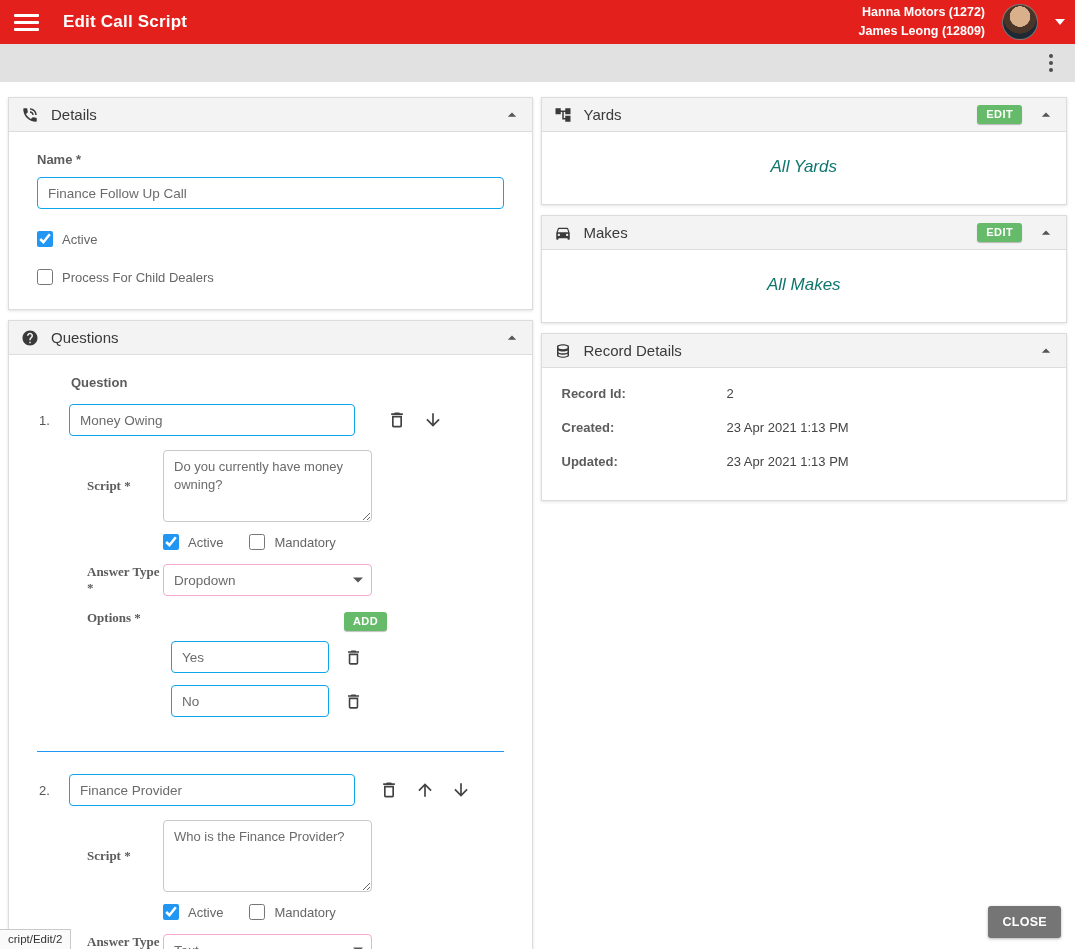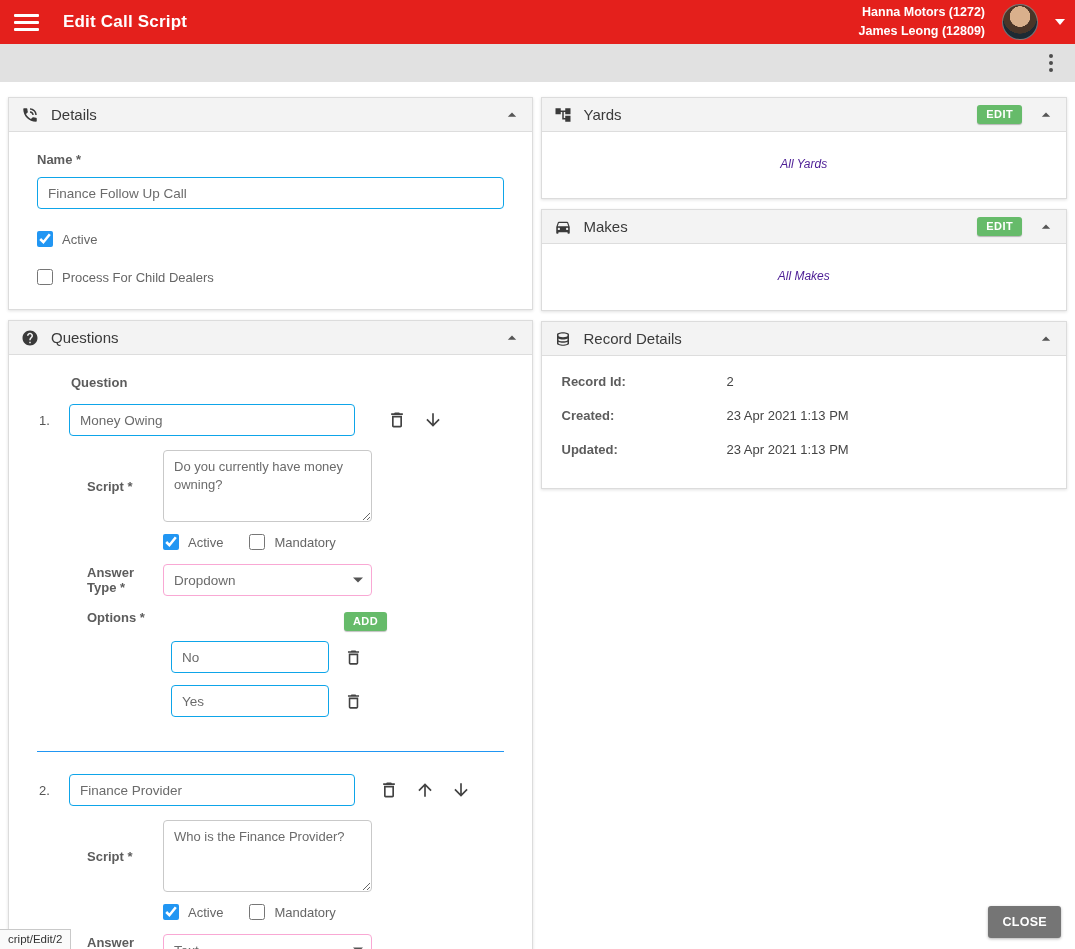--- a/index.html
+++ b/index.html
@@ -55,36 +55,36 @@
   
   .questions-body { padding: 16px 0 0; }
   .q-col-header { margin: 4px 0 14px 62px; font-size: 13px; font-weight: bold; color: #5c5c5c; }
   .q-row { display: flex; align-items: center; margin-left: 30px; }
   .q-num { width: 30px; font-size: 13px; color: #555; }
   .q-row .text-input { width: 286px; }
   .q-icons { display: flex; gap: 16px; margin-left: 32px; }
   .icon-btn { cursor: pointer; background: none; border: 0; padding: 0; line-height: 0; }
   .icon-btn svg { width: 20px; height: 20px; fill: #424242; display: block; }
   .q-field { display: flex; margin: 14px 0 0 78px; }
-  .q-field .flabel { width: 76px; }
+  .q-field .flabel { width: 76px; font-family: Liberation Serif, serif; }
   .q-field.vcenter .flabel { align-self: center; }
   .script-area { width: 209px; height: 72px; border: 1px solid #c9c9c9; border-radius: 4px; padding: 7px 10px; font-size: 13px; color: #6b6b6b; font-family: inherit; line-height: 1.35; }
   .q-checks { display: flex; gap: 26px; margin: 12px 0 0 154px; }
   .select-wrap { position: relative; width: 209px; }
   .select-wrap select { width: 100%; height: 32px; appearance: none; -webkit-appearance: none; border: 1px solid #f9a8d4; border-radius: 4px; padding: 0 26px 0 10px; font-size: 13.5px; color: #6b6b6b; background: #fff; font-family: inherit; cursor: pointer; }
   .select-caret { position: absolute; right: 9px; top: 50%; transform: translateY(-50%); width: 0; height: 0; border-left: 5px solid transparent; border-right: 5px solid transparent; border-top: 5px solid #555; pointer-events: none; }
   .opt-body { width: 224px; }
   .add-row { display: flex; justify-content: flex-end; margin: 2px 0 10px; }
   .opt-row { display: flex; align-items: center; gap: 15px; margin: 0 0 12px 8px; }
   .opt-row .text-input { width: 158px; }
   .opt-row .icon-btn svg { width: 19px; height: 19px; }
   .q-divider { border: 0; border-top: 1px solid #2196f3; margin: 22px 28px; }
 
   
-  .empty-text { text-align: center; font-style: italic; color: #4c1d95; font-size: 12px; padding: 25px 0 27px; }
+  .empty-text { text-align: center; font-style: italic; color: #0f766e; font-size: 17px; padding: 25px 0 27px; }
   .rd-body { padding: 18px 20px 12px; }
   .rd-row { display: flex; margin-bottom: 19px; font-size: 13px; align-items: baseline; }
   .rd-label { width: 165px; font-weight: bold; color: #5c5c5c; }
   .rd-value { color: #444; }
 
   
   .close-btn { position: absolute; right: 14px; bottom: 11px; background: #757575; color: #fff; border: 0; border-radius: 3px; font-weight: bold; font-size: 12.5px; padding: 9px 14px; cursor: pointer; font-family: inherit; letter-spacing: .3px; box-shadow: 0 1px 3px rgba(0,0,0,.3); }
   .status-chip { position: absolute; left: 0; bottom: 0; background: #fafafa; border: 1px solid #c9c9c9; border-left: 0; border-bottom: 0; font-size: 11.5px; color: #333; padding: 3px 8px 4px; }
 </style>
 </head>
@@ -198,29 +198,29 @@
               <span class="select-caret"></span>
             </div>
           </div>
           <div class="q-field">
             <div class="flabel">Options *</div>
             <div class="opt-body">
               <div class="add-row">
                 <button class="btn-green">ADD</button>
               </div>
               <div class="opt-row">
-                <input class="text-input" value="No" style="">
+                <input class="text-input" value="Yes" style="">
                 <button class="icon-btn">
                     <svg viewBox="0 0 24 24">
                       <path d="M16 9v10H8V9h8m-1.5-6h-5l-1 1H5v2h14V4h-3.5l-1-1zM18 7H6v12c0 1.1.9 2 2 2h8c1.1 0 2-.9 2-2V7z"></path>
                     </svg>
                   </button>
               </div>
               <div class="opt-row">
-                <input class="text-input" value="Yes" style="">
+                <input class="text-input" value="No" style="">
                 <button class="icon-btn">
                     <svg viewBox="0 0 24 24">
                       <path d="M16 9v10H8V9h8m-1.5-6h-5l-1 1H5v2h14V4h-3.5l-1-1zM18 7H6v12c0 1.1.9 2 2 2h8c1.1 0 2-.9 2-2V7z"></path>
                     </svg>
                   </button>
               </div>
             </div>
           </div>
         </div>
 

